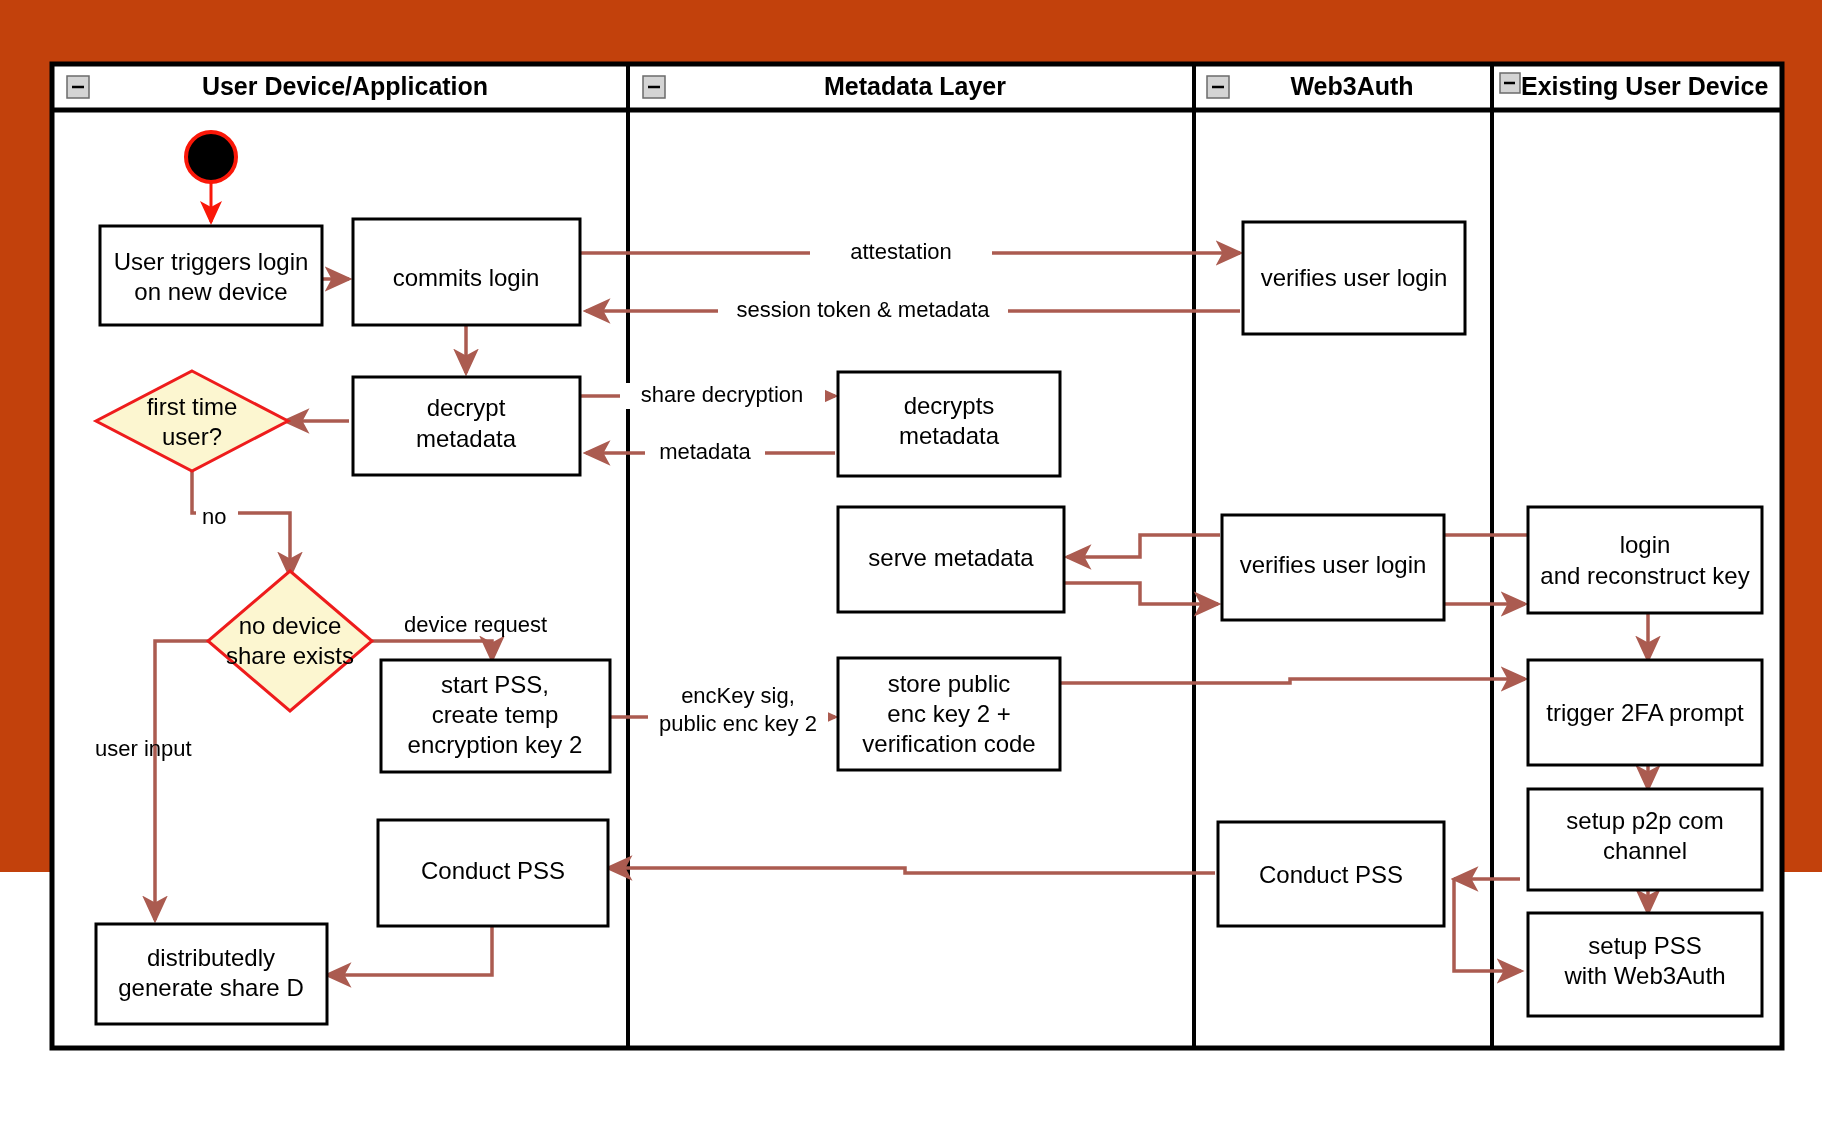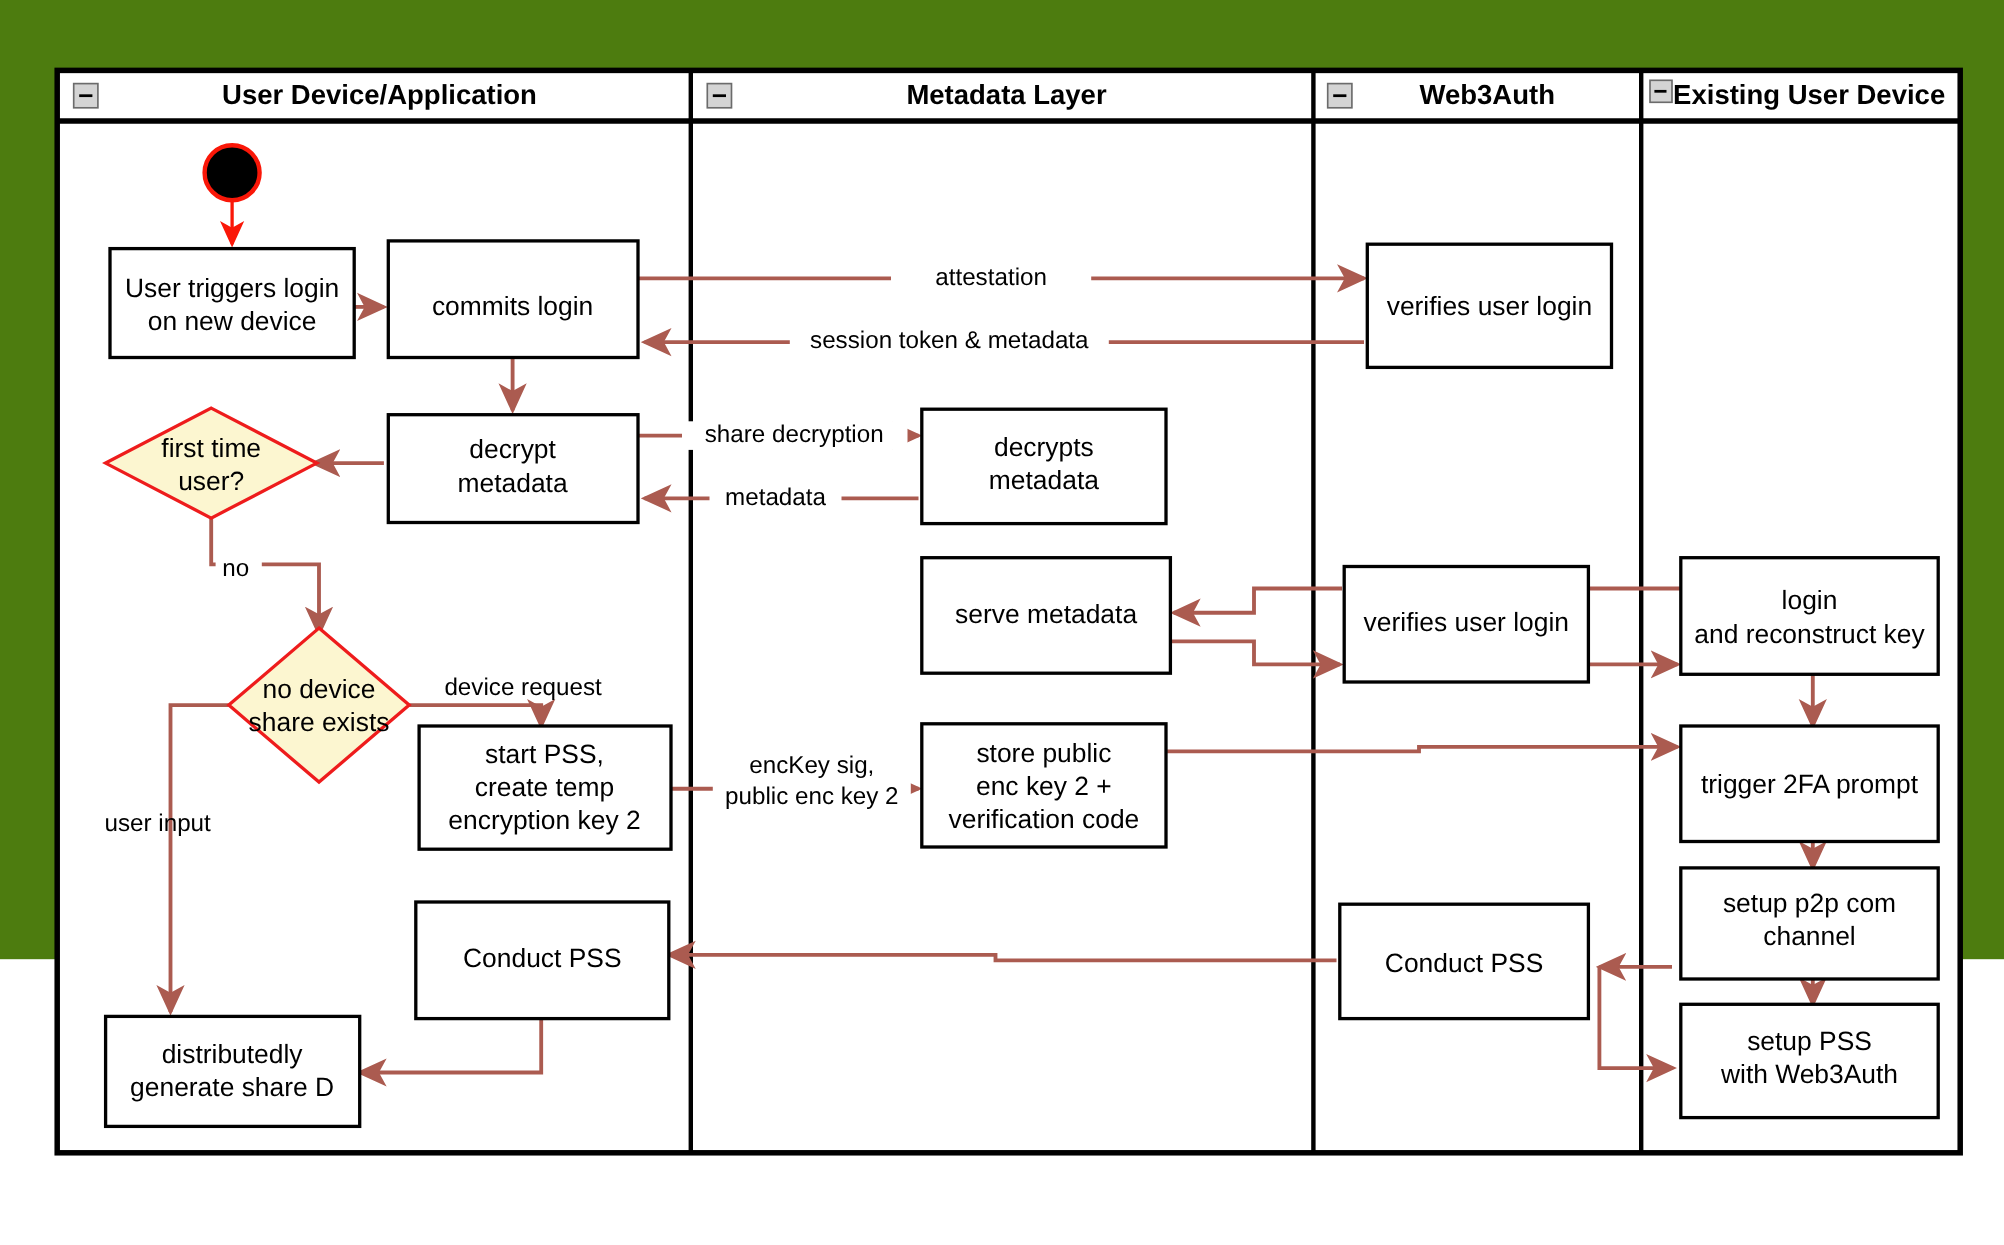--- a/index.html
+++ b/index.html
@@ -10,21 +10,21 @@
   body {
     width: 1822px;
     height: 1132px;
     font-family: "Liberation Sans", sans-serif;
     overflow: hidden;
   }
   #canvas {
     position: relative;
     width: 1822px;
     height: 872px;
-    background: #4d7c0f;
+    background: #c2410c;
   }
   svg#diagram {
     position: absolute;
     left: 0;
     top: 0;
     width: 1822px;
     height: 1132px;
   }
   .lane-title {
     font-family: "Liberation Sans", sans-serif;

